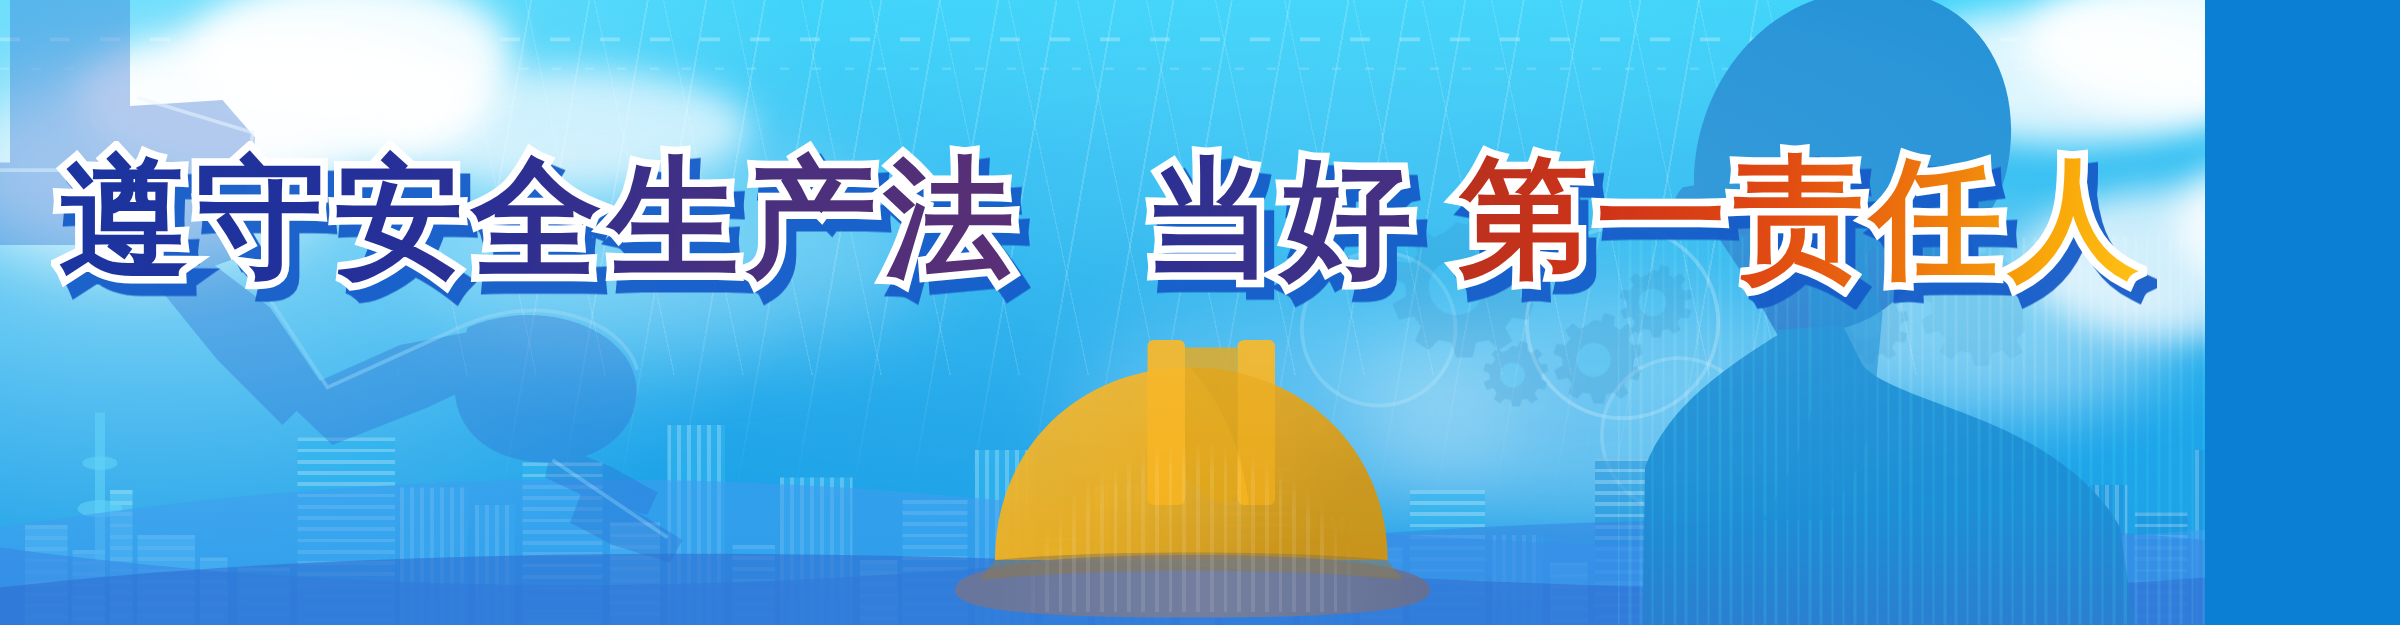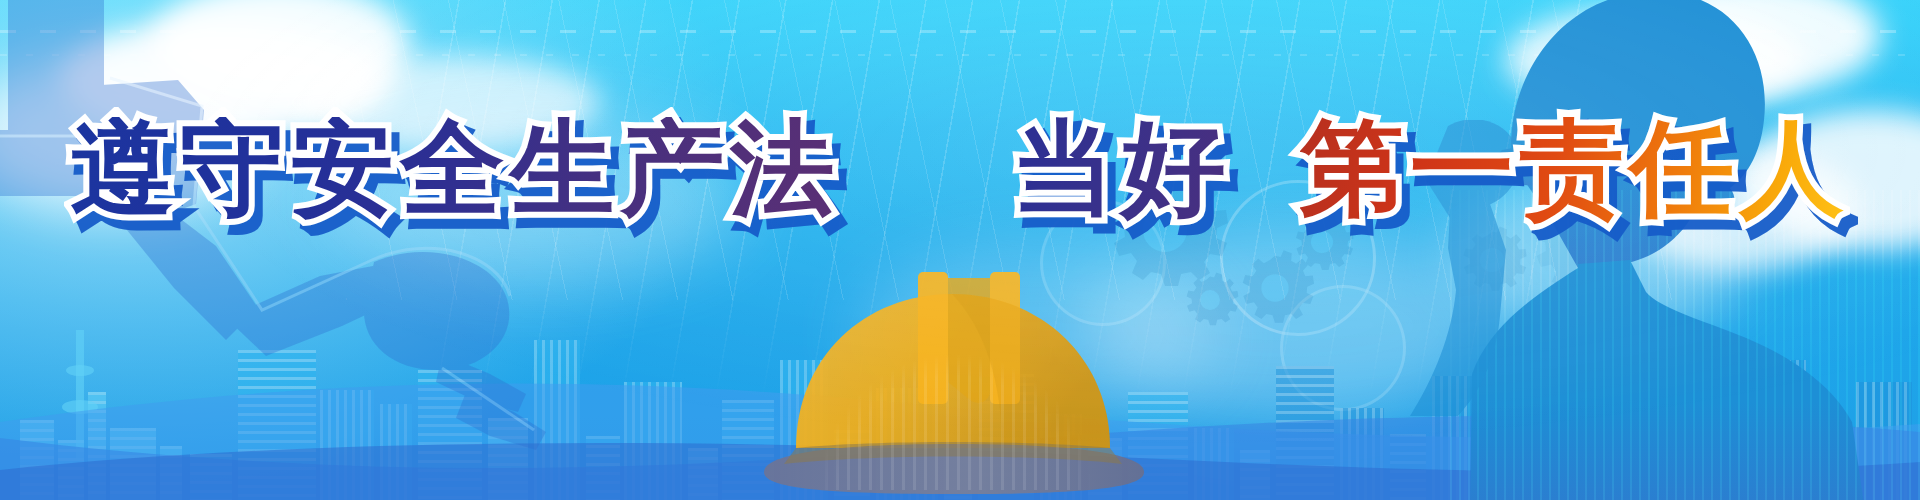--- a/index.html
+++ b/index.html
@@ -1,18 +1,18 @@
 <!DOCTYPE html>
 <html><head>
 <meta charset="utf-8">
 <style>
   html,body{margin:0;padding:0;background:#0a7fd4;}
   #stage{
-    position:relative;width:1920px;height:500px;overflow:hidden;
-    font-family:Liberation Mono, monospace;
+    position:relative;width:1764px;height:500px;overflow:hidden;
+    font-family:Liberation Serif, serif;
   }
 
   
   .sky{
     position:absolute;inset:0;
     background:
       linear-gradient(180deg,#2ec6f5 0%,#2bbdf2 18%,#22b2ee 42%,#1ea6ea 66%,#1f9ee6 100%);
   }
   .sky-left-glow{
     position:absolute;left:-6%;top:-20%;width:46%;height:120%;

